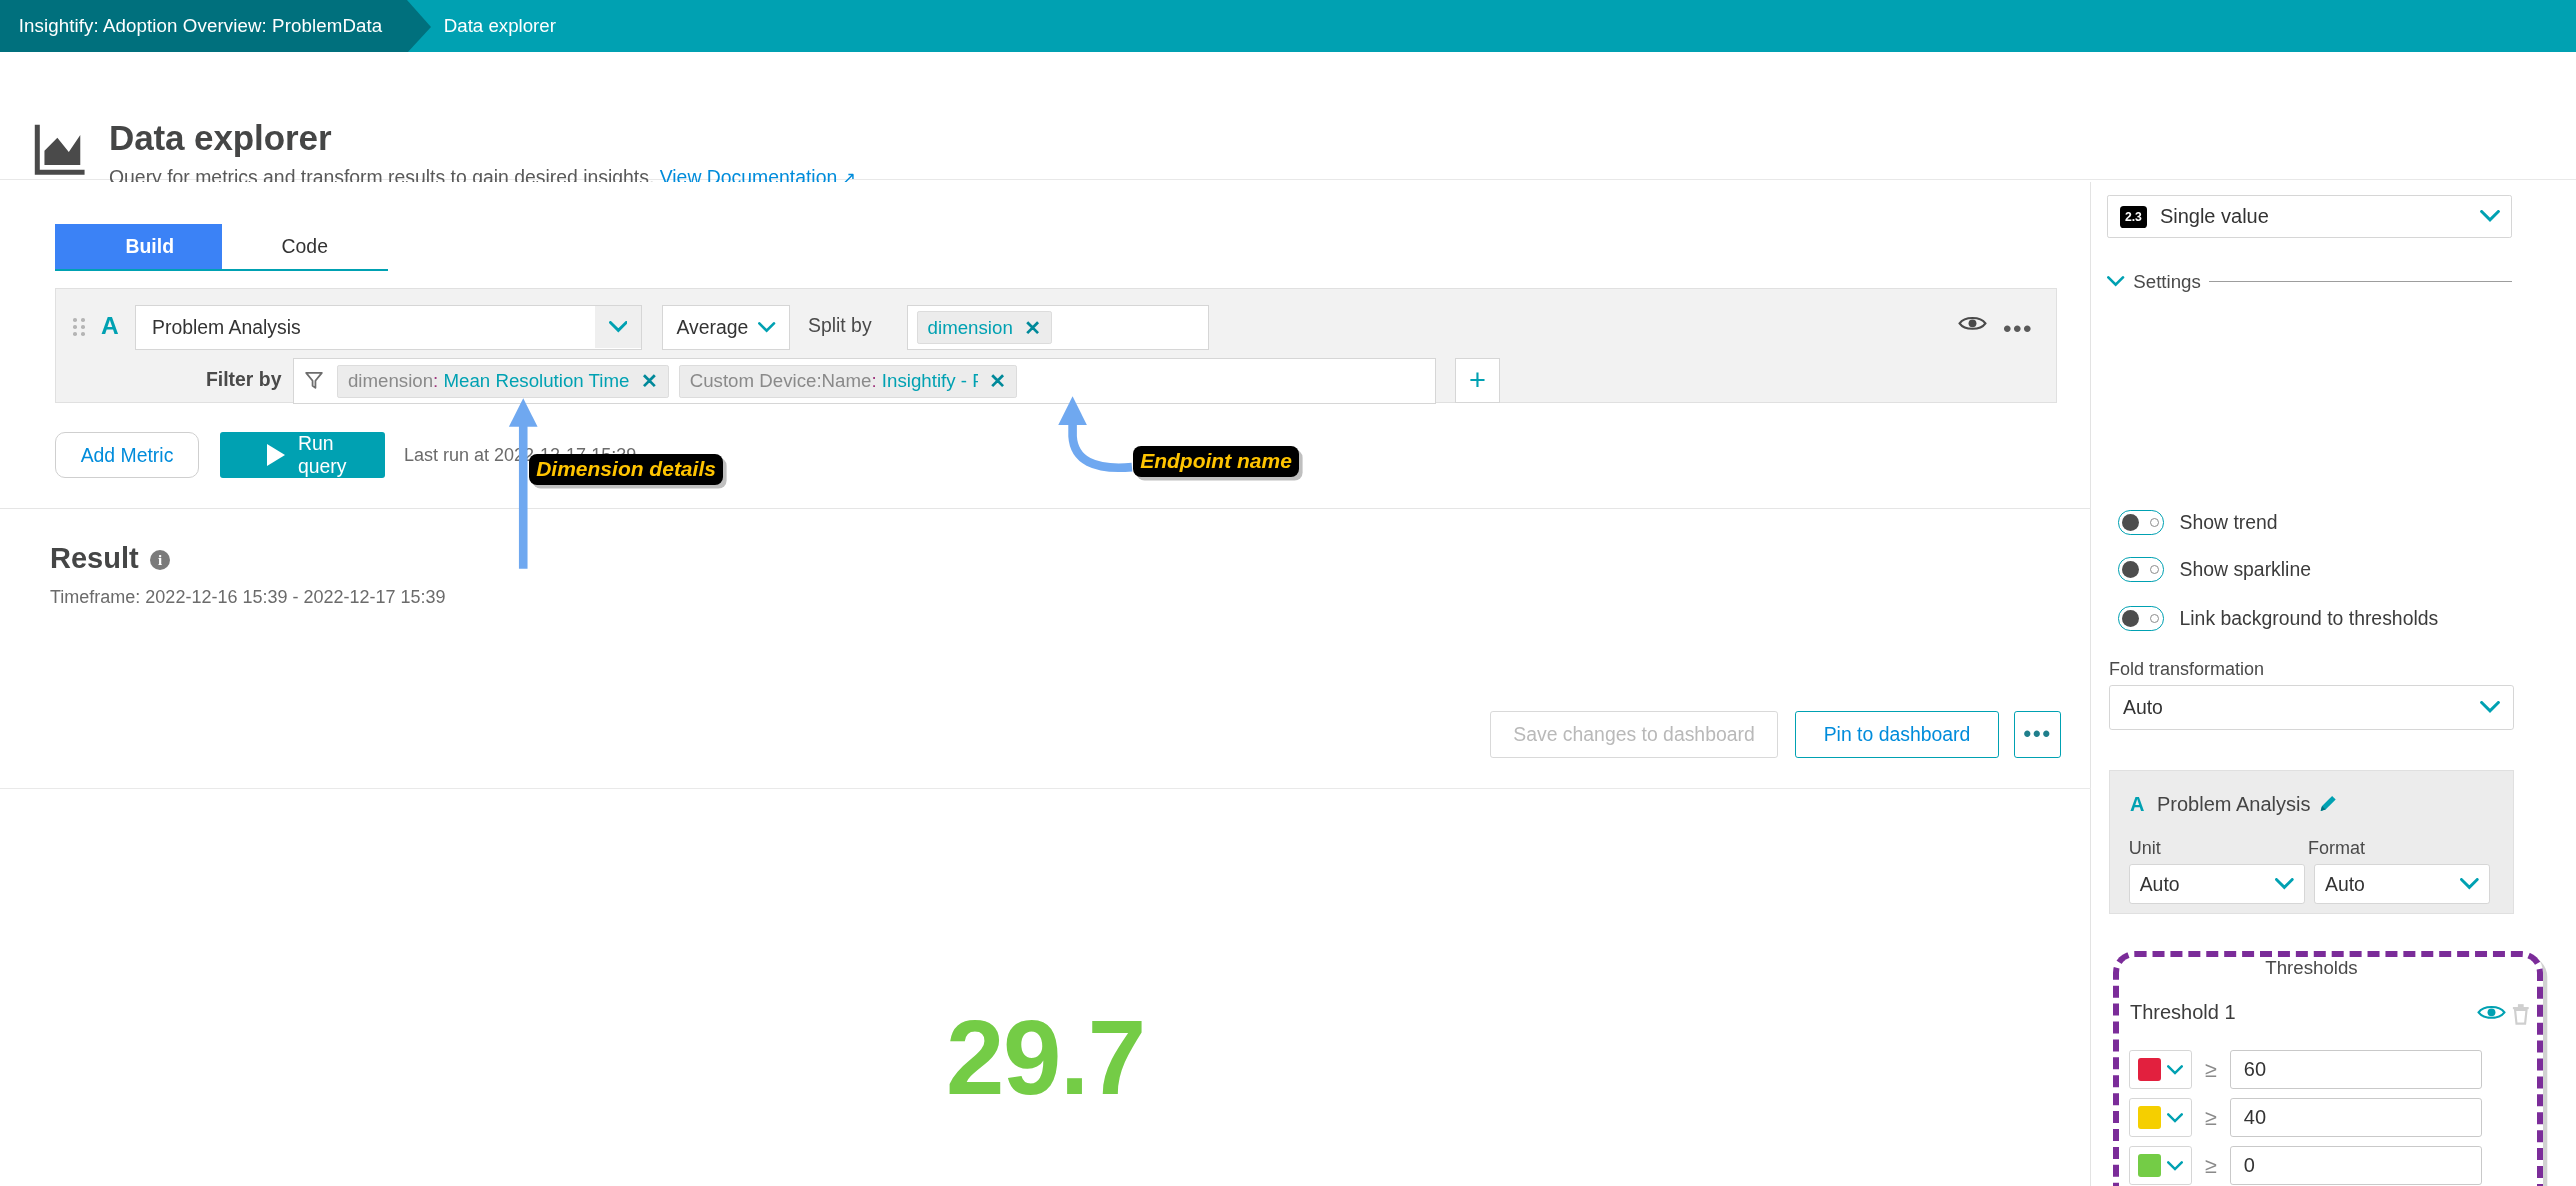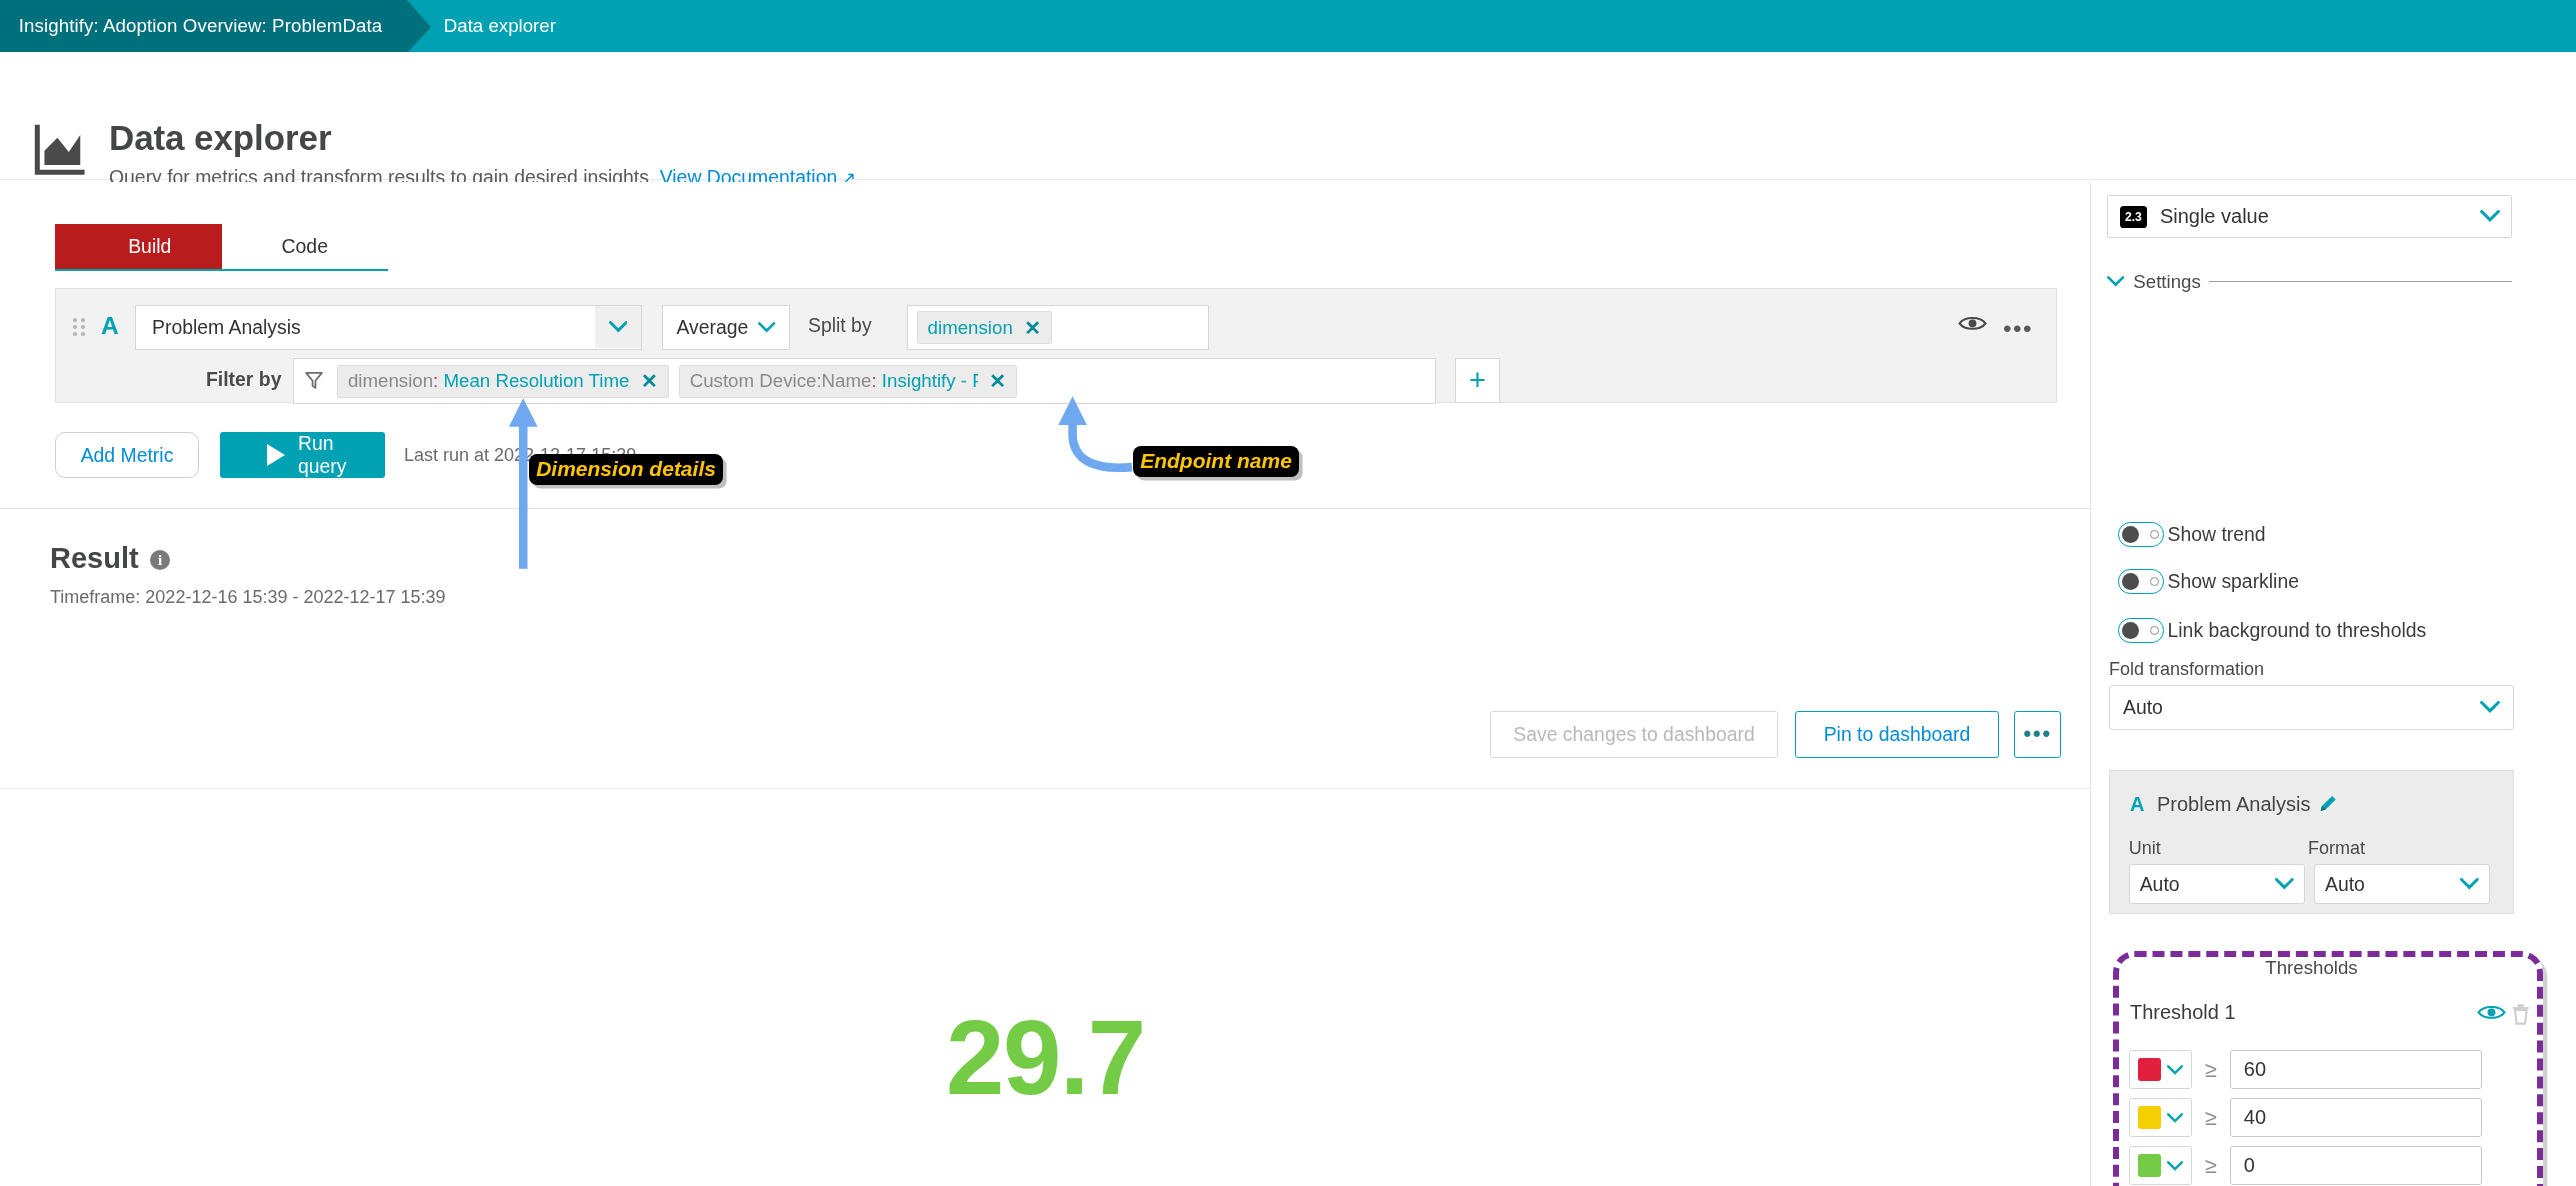--- a/index.html
+++ b/index.html
@@ -76,21 +76,21 @@
     position: absolute; left: 55px; top: 42px;
     width: 333px; height: 47px;
     display: flex;
     border-bottom: 2.9px solid #00a1b2;
   }
   .tab {
     width: 50%; height: 45px;
     display: flex; align-items: center; justify-content: center;
     font-size: 19.4px; cursor: pointer;
   }
-  .tab.active { background: #b91c1c; color: #ffffff; font-weight: normal; padding-left: 23px; }
+  .tab.active { background: #3b82f6; color: #ffffff; font-weight: bold; padding-left: 23px; }
   .tab.inactive { background: #ffffff; color: #333; }
 
   
   .query-card {
     position: absolute; left: 55px; top: 106px;
     width: 2002px; height: 115px;
     background: #f2f2f2;
     border: 1.4px solid #e0e0e0;
   }
   .grip {
@@ -291,21 +291,21 @@
   .settings-head {
     position: absolute; left: 14.4px; top: 89px;
     width: 405px; height: 21.6px;
     display: flex; align-items: center; gap: 8.6px;
   }
   .settings-head .lbl { font-size: 18.7px; color: #4a4a4a; }
   .settings-head .rule { flex: 1; height: 1.4px; background: #9d9d9d; }
 
   .toggle-row {
     position: absolute; left: 24.5px;
-    display: flex; align-items: center; gap: 4px; margin-top: 12px;
+    display: flex; align-items: center; gap: 16px;
   }
   #tg-1 { top: 328px; }
   #tg-2 { top: 375px; }
   #tg-3 { top: 424px; }
   .toggle {
     width: 46px; height: 24.5px; border-radius: 12.2px;
     border: 1.4px solid #00a1b2; background: #ffffff;
     display: flex; align-items: center; justify-content: space-between;
     padding: 0 3.6px; cursor: pointer;
   }

